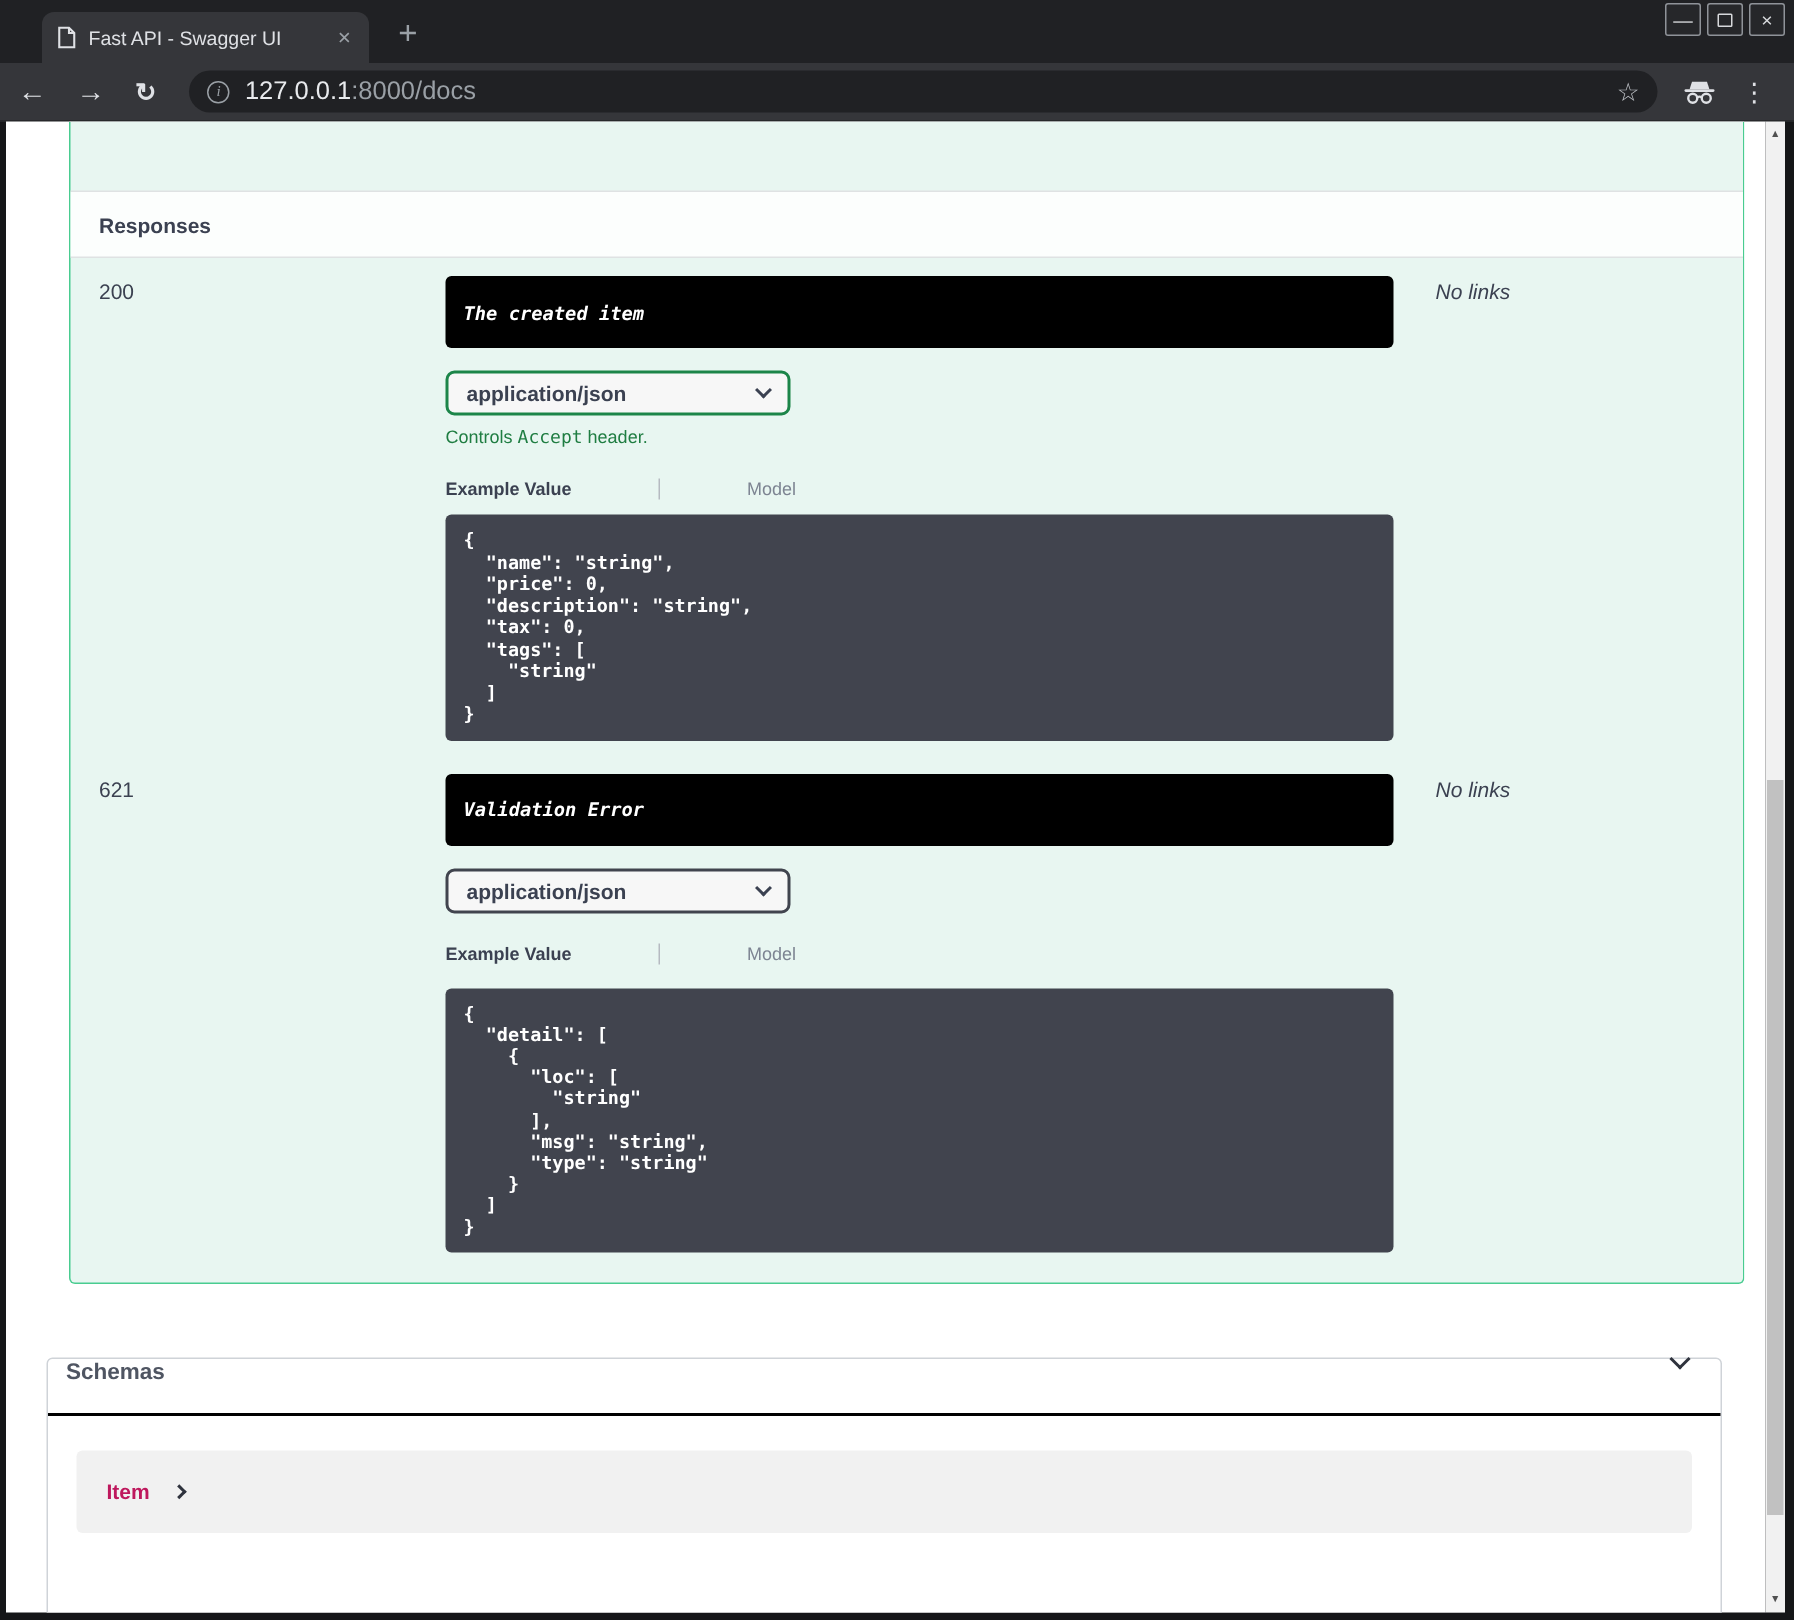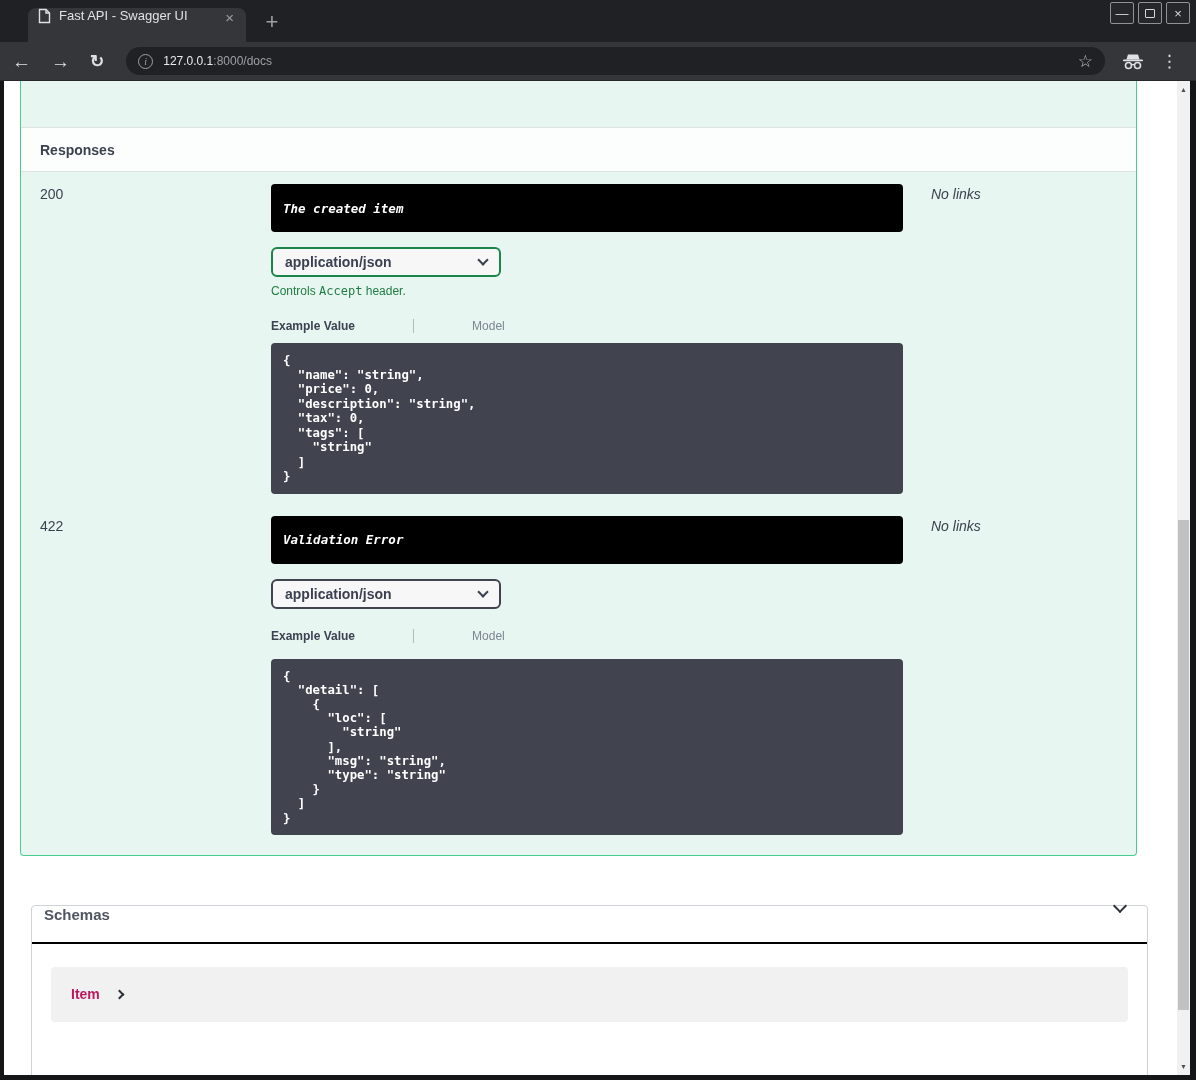--- a/index.html
+++ b/index.html
@@ -3,57 +3,57 @@
 <meta charset="utf-8">
 <style>
   * { margin:0; padding:0; box-sizing:border-box; }
   html,body { background:#111; }
   body { font-family:"Liberation Sans", sans-serif; }
   .screen { position:relative; width:1196px; height:1080px; background:#151618; overflow:hidden; }
 
   
   .titlebar { position:absolute; left:0; top:0; width:1196px; height:42px; background:#202124; }
   .tab { position:absolute; left:28px; top:8px; width:218px; height:34px; background:#35363a;
-         border-radius:8px 8px 0 0; display:flex; padding:0 8px 0 10px; }
+         border-radius:8px 8px 0 0; display:flex; align-items:center; padding:0 8px 0 10px; }
   .tab-title { flex:1; color:#dfe1e5; font-size:13px; margin-left:8px; white-space:nowrap; overflow:hidden; }
   .tab-close { color:#9aa0a6; font-size:15px; line-height:1; cursor:default; padding:2px 4px; }
   .newtab { position:absolute; left:258px; top:8px; width:28px; height:28px; color:#9aa0a6;
             font-size:22px; display:flex; align-items:center; justify-content:center; font-weight:300; }
   .winbtns { position:absolute; right:6px; top:2px; display:flex; gap:4px; }
   .winbtn { width:24px; height:22px; border:1px solid #8f9399; border-radius:2px; background:#26272a;
             color:#d7d9dc; display:flex; align-items:center; justify-content:center; font-size:13px; }
   .winbtn .sq { width:10px; height:9px; border:1.5px solid #d7d9dc; border-radius:1px; }
 
   .toolbar { position:absolute; left:0; top:42px; width:1196px; height:39px; background:#35363a;
              display:flex; align-items:center; padding:0 12px; border-bottom:1px solid #27282b; }
   .navicon { color:#dfe1e5; font-size:19px; margin-right:20px; line-height:1; }
   .reload { font-size:17px; font-weight:bold; }
   .omnibox { flex:1; height:28px; background:#202124; border-radius:14px; display:flex;
              align-items:center; padding:0 12px; margin:0 8px 0 2px; }
   .info-icon { width:15px; height:15px; border:1.3px solid #9aa0a6; border-radius:50%; color:#9aa0a6;
                font-size:10px; font-style:italic; display:flex; align-items:center; justify-content:center;
                margin-right:10px; font-family:"Liberation Serif", serif; }
-  .url { font-size:12px; }
+  .url { font-size:17px; }
   .url .host { color:#e8eaed; }
   .url .rest { color:#9aa0a6; }
   .omni-spacer { flex:1; }
   .star { color:#bdc1c6; font-size:17px; }
   .incog { margin:0 10px 0 8px; display:flex; align-items:center; }
   .menu-dots { color:#dfe1e5; font-size:17px; margin:0 6px; letter-spacing:0; }
 
   
   .content { position:absolute; left:4px; top:81px; width:1173px; height:994px; background:#ffffff; overflow:hidden; }
   .scrollbar { position:absolute; left:1177px; top:81px; width:13px; height:994px; background:#f1f1f1; }
   .sb-arrow { position:absolute; left:0; width:13px; height:13px; color:#505050; font-size:7px;
               display:flex; align-items:center; justify-content:center; }
   .sb-up { top:2px; } .sb-down { bottom:2px; }
   .sb-thumb { position:absolute; left:1px; top:439px; width:11px; height:490px; background:#c1c1c1; }
 
   
-  .opblock { margin-left:16px; width:1117px; background:#e8f6f1; border:1px solid #49cc90;
+  .opblock { margin-left:42px; width:1117px; background:#e8f6f1; border:1px solid #49cc90;
              border-top:none; border-radius:0 0 4px 4px; }
   .opblock-spacer { height:46px; }
   .section-header { height:45px; background:rgba(255,255,255,0.85); border-top:1px solid rgba(59,65,81,.15);
                     border-bottom:1px solid rgba(59,65,81,.15); display:flex; align-items:center; padding:0 19px; }
   .section-header h4 { font-size:14px; font-weight:bold; color:#3b4151; }
 
   .resp-table { padding:0 19px 20px 19px; }
   .resp-head { display:grid; grid-template-columns:231px 660px 1fr; padding-top:33px; }
   .resp-head > div { font-size:14px; font-weight:bold; color:#3b4151; padding-bottom:11px;
                      border-bottom:1px solid rgba(59,65,81,.25); }
@@ -178,21 +178,21 @@
   "tax": 0,
   "tags": [
     "string"
   ]
 }</pre>
           </div>
           <div class="cell-links">No links</div>
         </div>
 
         <div class="resp-row row-422">
-          <div class="cell-code">422</div>
+          <div class="cell-code">621</div>
           <div class="cell-desc">
             <div class="desc-box">Validation Error</div>
             <div class="media-select dark">
               <span>application/json</span>
               <span class="chev"></span>
             </div>
             <div class="tabs">
               <span class="tab-example">Example Value</span>
               <span class="tab-divider"></span>
               <span class="tab-model">Model</span>

